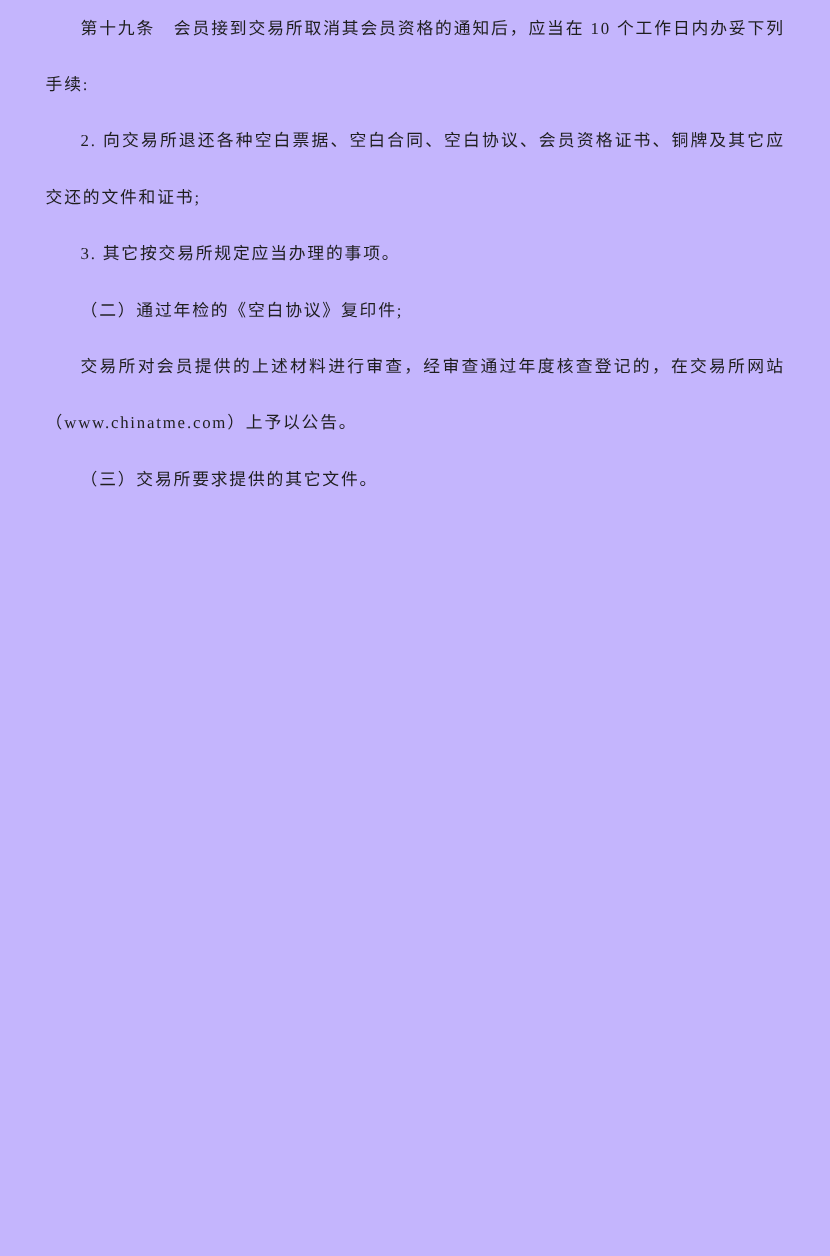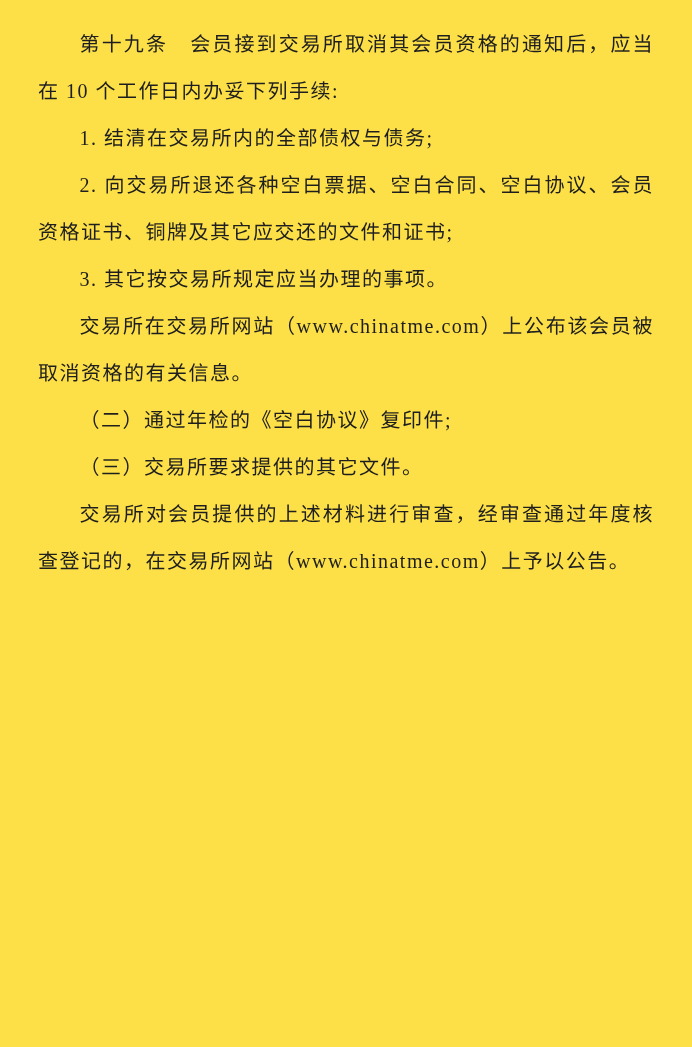--- a/index.html
+++ b/index.html
@@ -5,43 +5,41 @@
   html, body {
     margin: 0;
     padding: 0;
     background: #ffffff;
   }
   .page {
     position: relative;
     width: 692px;
     height: 1047px;
     box-sizing: border-box;
-    background: #fde047;
-    padding: 21px 38px 0 38px;
+    background: #c4b5fd;
+    padding: 1px 38px 0 38px;
     overflow: hidden;
     font-family: "Liberation Serif", "DejaVu Serif", serif;
-    font-size: 20px;
+    font-size: 14px;
     line-height: 47px;
     color: #1e1e1e;
   }
   .para {
     margin: 0;
     padding: 0;
     text-indent: 2.08em;
     text-align: justify;
     letter-spacing: 1.5px;
     word-break: break-all;
     -webkit-font-smoothing: antialiased;
   }
 </style>
 </head>
 <body>
 
 <div class="page">
   <p class="para">第十九条　会员接到交易所取消其会员资格的通知后，应当在 10 个工作日内办妥下列手续:</p>
-  <p class="para">1. 结清在交易所内的全部债权与债务;</p>
   <p class="para">2. 向交易所退还各种空白票据、空白合同、空白协议、会员资格证书、铜牌及其它应交还的文件和证书;</p>
   <p class="para">3. 其它按交易所规定应当办理的事项。</p>
-  <p class="para">交易所在交易所网站（www.chinatme.com）上公布该会员被取消资格的有关信息。</p>
   <p class="para">（二）通过年检的《空白协议》复印件;</p>
+  <p class="para">交易所对会员提供的上述材料进行审查，经审查通过年度核查登记的，在交易所网站（www.chinatme.com）上予以公告。</p>
   <p class="para">（三）交易所要求提供的其它文件。</p>
-  <p class="para">交易所对会员提供的上述材料进行审查，经审查通过年度核查登记的，在交易所网站（www.chinatme.com）上予以公告。</p>
 </div>
 
 </body></html>

